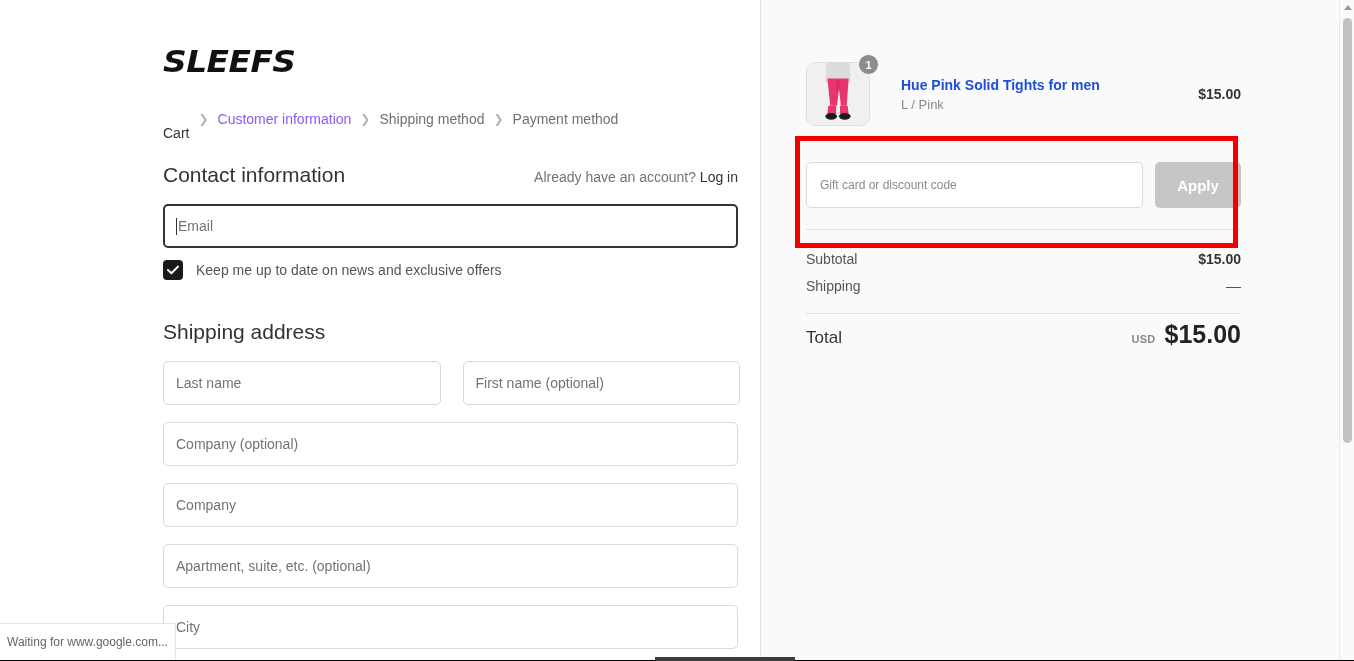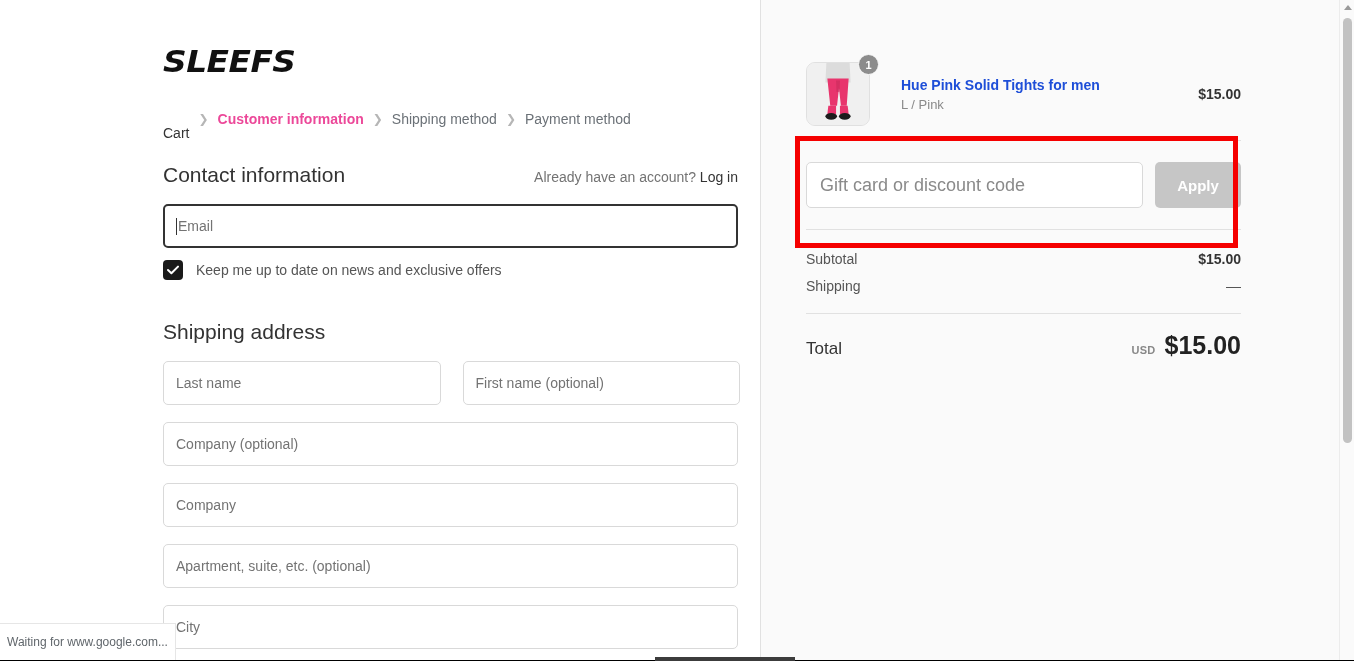--- a/index.html
+++ b/index.html
@@ -25,21 +25,21 @@
     color:#111; line-height:1;
     transform:scaleX(1.06); transform-origin:left center;
   }
 
   .breadcrumb {
     margin-top:20px; display:flex; align-items:center;
     font-size:14px; line-height:1;
   }
   .bc-item { color:#6b7177; }
   .bc-item.link { color:#333;margin-top:29px; }
-  .bc-item.current { color:#ec4899; font-weight:bold; }
+  .bc-item.current { color:#8b5cf6; font-weight:normal; }
   .bc-sep {
     margin:0 9px; color:#b6b6b6; font-size:12px;
     display:inline-block; transform:translateY(0px);
   }
 
   .section-head-row {
     margin-top:23px; display:flex; align-items:baseline;
     justify-content:space-between; width:575px;
   }
   .section-title { font-size:21px; color:#333; font-weight:400; }
@@ -110,21 +110,21 @@
     width:443px; height:112px;
     border:5px solid #f50000; pointer-events:none; z-index:5;
   }
   .hr { height:1px; background:#e1e1e1; }
   .discount-block { margin-top:14px; }
   .discount-row { display:flex; gap:12px; margin-top:21px; }
   .discount-input {
     flex:1; height:46px; background:#fff;
     border:1px solid #d9d9d9; border-radius:5px;
     display:flex; align-items:center; padding:0 13px;
-    font-size:18px; color:#8a8a8a;
+    font-size:12px; color:#8a8a8a;
   }
   .apply-btn {
     width:86px; height:46px; border-radius:5px;
     background:#c6c6c6; color:#fff; font-size:15px;
     font-weight:bold; display:flex; align-items:center;
     justify-content:center; border:none;
     font-family:"Liberation Sans", sans-serif;
   }
   .discount-bottom-hr { margin-top:21px; }
 
@@ -132,21 +132,21 @@
   .total-line {
     display:flex; justify-content:space-between;
     align-items:center; font-size:14px; color:#555;
     padding:5px 0;
   }
   .total-line .amt { color:#333; font-weight:bold; }
   .dash { font-size:15px; color:#555; }
   .totals-hr { margin-top:14px; }
   .grand-total {
     display:flex; justify-content:space-between;
-    align-items:baseline; margin-top:17px;
+    align-items:baseline; margin-top:6px;
   }
   .grand-label { font-size:17px; color:#333; }
   .grand-right { display:flex; align-items:baseline; gap:9px; }
   .grand-cur { font-size:11px; color:#888; font-weight:bold; letter-spacing:0.3px; }
   .grand-amt { font-size:25px; color:#222; font-weight:bold; }
 
   
   .status-bar {
     position:absolute; left:0; bottom:1px;
     height:21px; padding:18px 7px;

